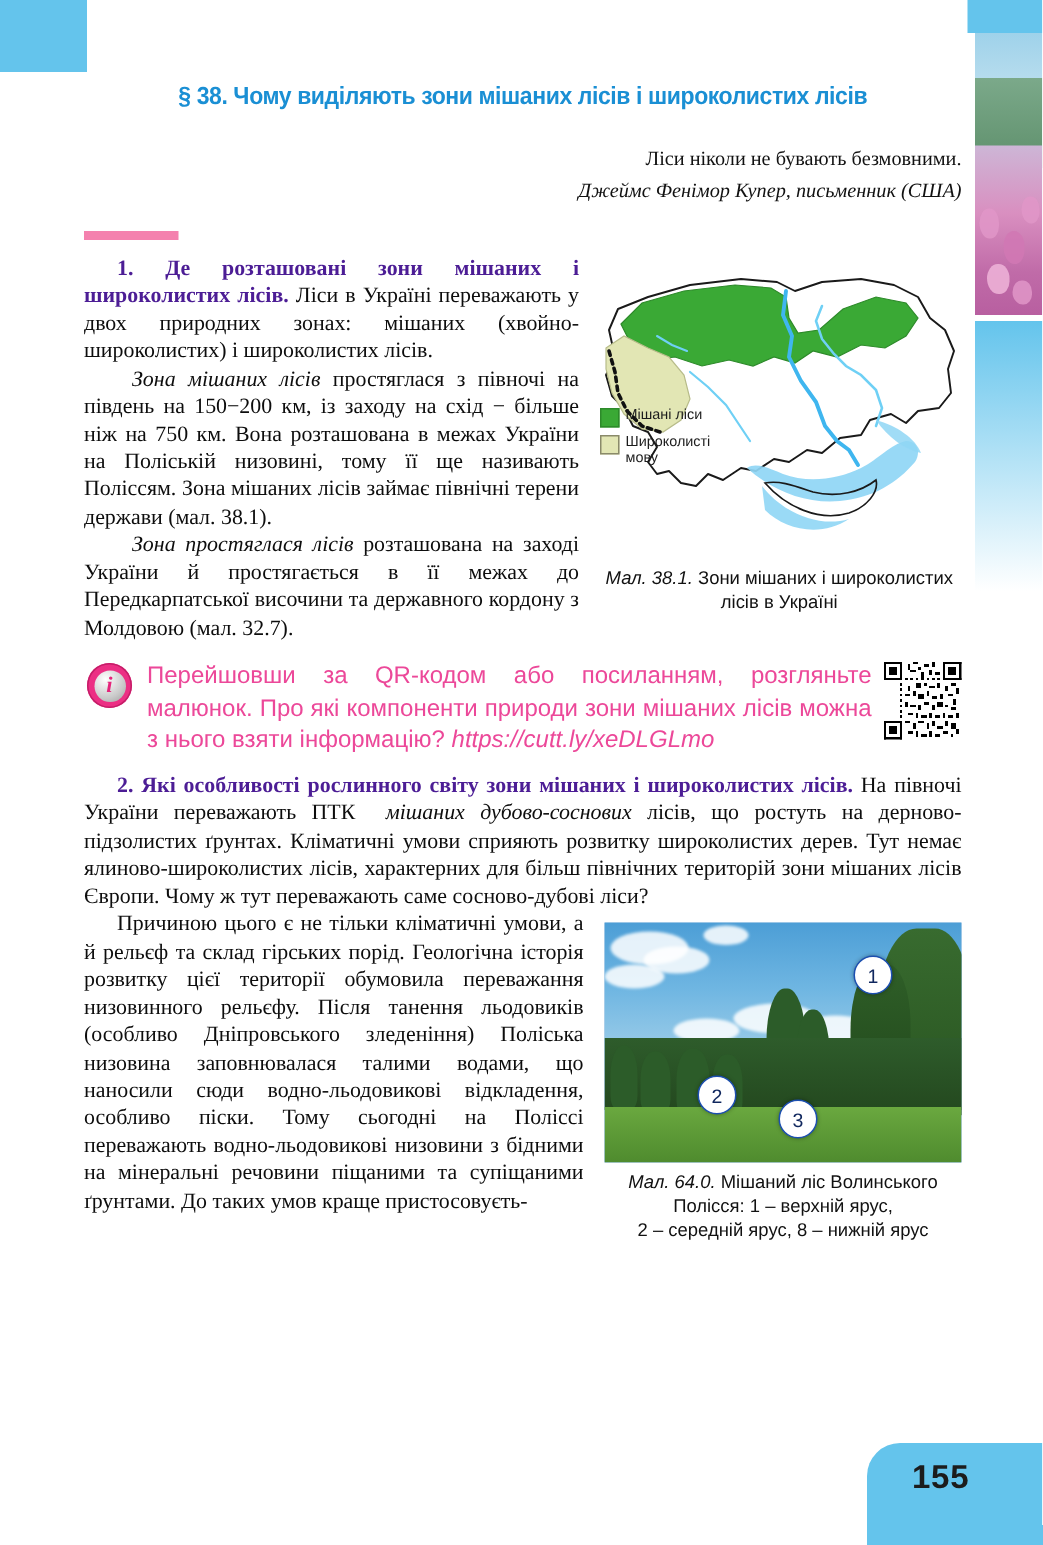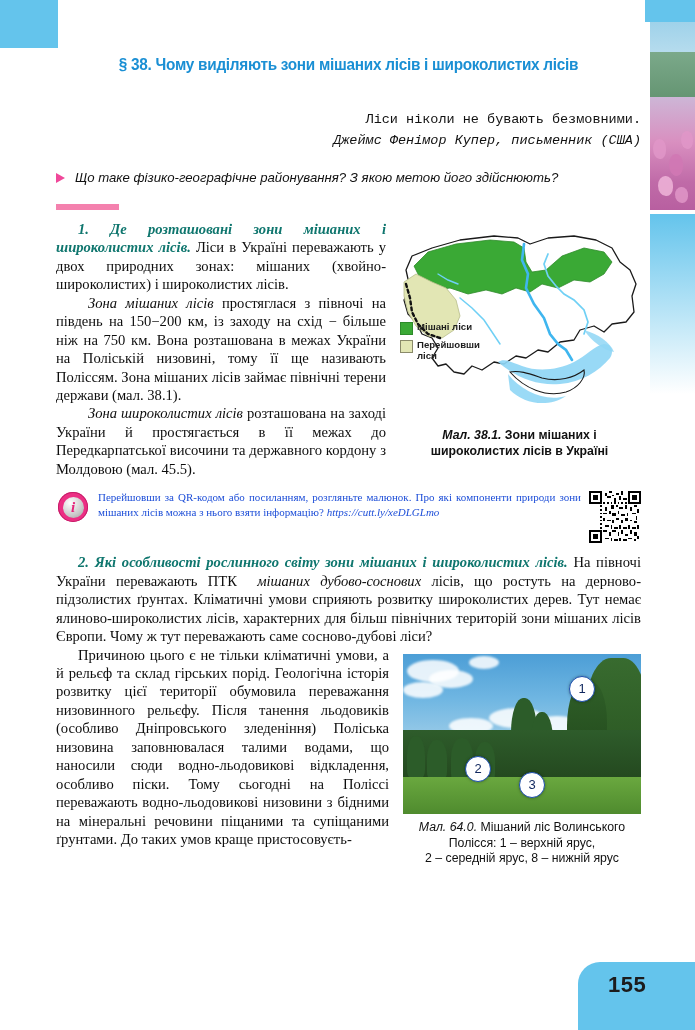--- a/index.html
+++ b/index.html
@@ -88,23 +88,23 @@
     font-family: "Liberation Sans", sans-serif;
     font-weight: 700;
     font-size: 16.5px;
     color: #1a8fd4;
     letter-spacing: -0.3px;
     transform: scaleX(0.93);
     transform-origin: center;
   }
 
   .epigraph {
-    margin-top: 36px;
+    margin-top: 22px;
     text-align: right;
-    font-family: Liberation Mono, monospace;
+    font-family: Liberation Serif, serif;
     font-size: 13.5px;
     color: #111;
     line-height: 1.55;
   }
   .epigraph .src { font-style: italic; }
 
   .q-list {
     margin-top: 16px;
     list-style: none;
     padding: 0;
@@ -138,32 +138,30 @@
   .body-text {
     font-family: "Liberation Serif", serif;
     font-size: 14.6px;
     line-height: 1.265;
     color: #0d0d0d;
     text-align: justify;
     hyphens: auto;
   }
   .body-text p { margin: 0; text-indent: 22px; }
   .sec-head {
-    color: #0f766e;
+    color: #4c1d95;
     font-weight: 700;
-    font-style: italic;
   }
   .em-italic { font-style: italic; margin-left: 10px; }
 
   
   .map-float {
     float: right;
     width: 243px;
     margin: 6px 0 11px 12px;
-    font-weight: bold;
   }
   .photo-float {
     float: right;
     width: 238px;
     margin: 8px 0 4px 14px;
   }
 
   
   .map-fig { width: 243px; }
   .map-canvas {
@@ -227,24 +225,24 @@
     display: flex; align-items: center; justify-content: center;
     font-family: "Liberation Serif", serif;
     font-weight: 700;
     font-style: italic;
     font-size: 15px;
     color: #e5247b;
     line-height: 1;
   }
   .info-text {
     flex: 1 1 auto;
-    font-family: Liberation Serif, serif;
-    font-size: 11px;
+    font-family: Liberation Sans, sans-serif;
+    font-size: 16px;
     line-height: 1.35;
-    color: #1d4ed8;
+    color: #ec4899;
     text-align: justify;
     padding-right: 8px;
   }
   .info-text .link { font-style: italic; }
   .qr {
     flex: 0 0 auto;
     width: 52px; height: 52px;
     margin-top: 1px;
   }
 
@@ -326,24 +324,20 @@
   <div class="content">
 
     <h1 class="para-title">§ 38. Чому виділяють зони мішаних лісів і широколистих лісів</h1>
 
     <div class="epigraph">
       <div>Ліси ніколи не бувають безмовними.</div>
       <div class="src">Джеймс Фенімор Купер, письменник (США)</div>
     </div>
 
     <ul class="q-list">
-      <li>
-        <span class="arrow"></span>
-        <span>Що таке фізико-географічне районування? З якою метою його здійснюють?</span>
-      </li>
     </ul>
 
     <div class="pink-rule"></div>
 
     <div class="map-float">
       <div class="map-fig">
         <div class="map-canvas">
           <svg width="243" height="196" viewBox="0 0 243 196">
 
             <path d="M8 44 L14 30 L34 22 L62 14 L96 10 L120 12 L132 18 L150 12 L176 10 L198 14 L214 22 L222 36 L232 44 L238 58 L234 70 L236 86 L228 96 L214 98 L206 106 L196 100 L182 104 L176 114 L162 116 L150 126 L140 124 L128 132 L118 130 L106 138 L96 136 L84 144 L74 140 L66 148 L56 146 L48 138 L40 140 L34 132 L40 122 L34 112 L24 108 L18 96 L10 88 L6 74 L12 62 Z" fill="#ffffff" stroke="#1a1a1a" stroke-width="1.3" stroke-linejoin="round"></path>
@@ -365,39 +359,39 @@
 
             <path d="M112 146 C126 162 148 172 168 166 C180 162 188 152 186 144 C176 152 160 156 144 152 C132 148 122 144 112 146 Z" fill="none" stroke="#1a1a1a" stroke-width="1.1"></path>
           </svg>
           <div class="map-legend">
             <div class="row">
               <span class="sw sw-mixed"></span>
               <span>Мішані ліси</span>
             </div>
             <div class="row">
               <span class="sw sw-broad"></span>
-              <span style="max-width:58px; display:inline-block;">Перейшовши ліси</span>
+              <span style="max-width:58px; display:inline-block;">Широколисті мову</span>
             </div>
           </div>
         </div>
         <div class="fig-cap">
           <span class="ital">Мал. 38.1.</span><span> Зони мішаних і широколистих лісів в Україні</span>
         </div>
       </div>
     </div>
 
     <div class="body-text">
       <p>
         <span class="sec-head">1. Де розташовані зони мішаних і широколистих лісів.</span><span> Ліси в Україні переважають у двох природних зонах: мішаних (хвойно-широколистих) і широколистих лісів.</span>
       </p>
       <p>
         <span class="em-italic">Зона мішаних лісів</span><span> простяглася з півночі на південь на 150−200 км, із заходу на схід − більше ніж на 750 км. Вона розташована в межах України на Поліській низовині, тому її ще називають Поліссям. Зона мішаних лісів займає північні терени держави (мал. 38.1).</span>
       </p>
       <p>
-        <span class="em-italic">Зона широколистих лісів</span><span> розташована на заході України й простягається в її межах до Передкарпатської височини та державного кордону з Молдовою (мал. 45.5).</span>
+        <span class="em-italic">Зона простяглася лісів</span><span> розташована на заході України й простягається в її межах до Передкарпатської височини та державного кордону з Молдовою (мал. 32.7).</span>
       </p>
     </div>
 
     <div class="info-box">
       <div class="info-icon">
         <div class="core">i</div>
       </div>
       <div class="info-text">
         <span>Перейшовши за QR-кодом або посиланням, розгляньте малюнок. Про які компоненти природи зони мішаних лісів можна з нього взяти інформацію? </span><span class="link">https://cutt.ly/xeDLGLmo</span>
       </div>

